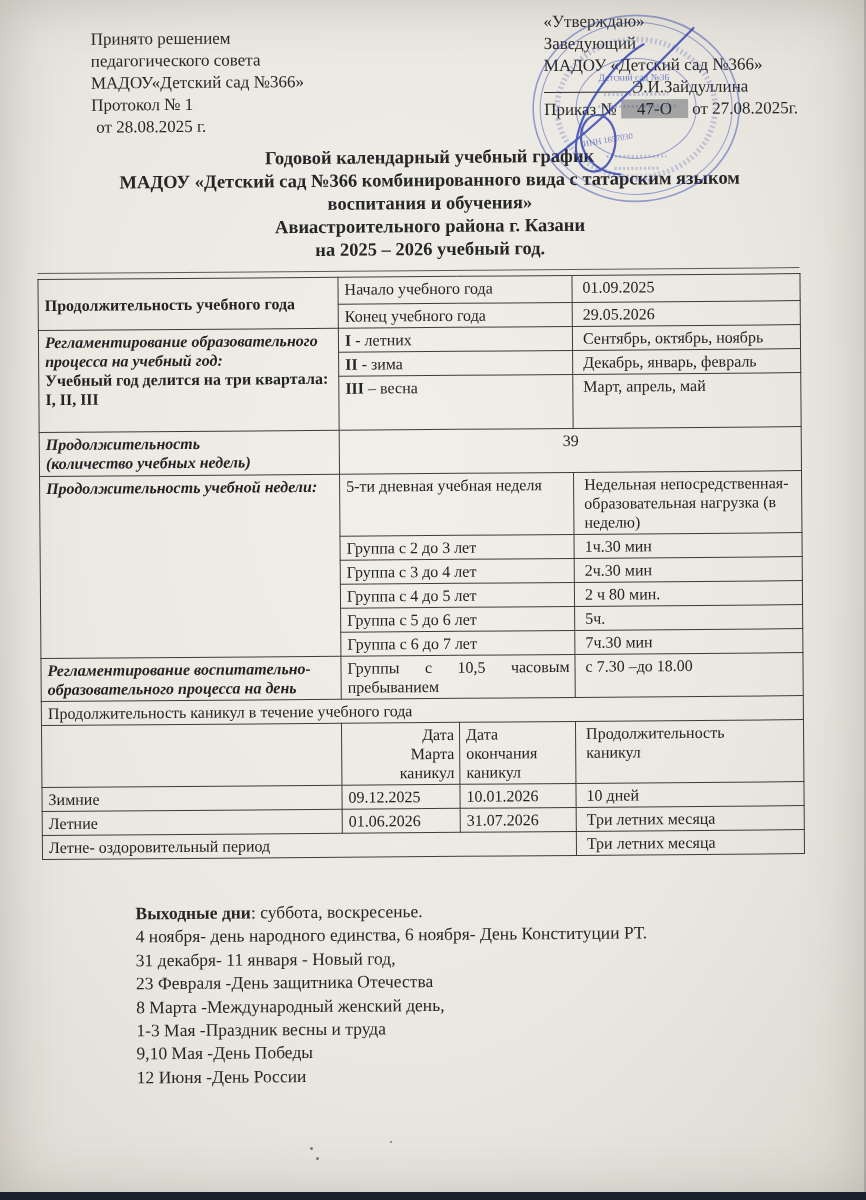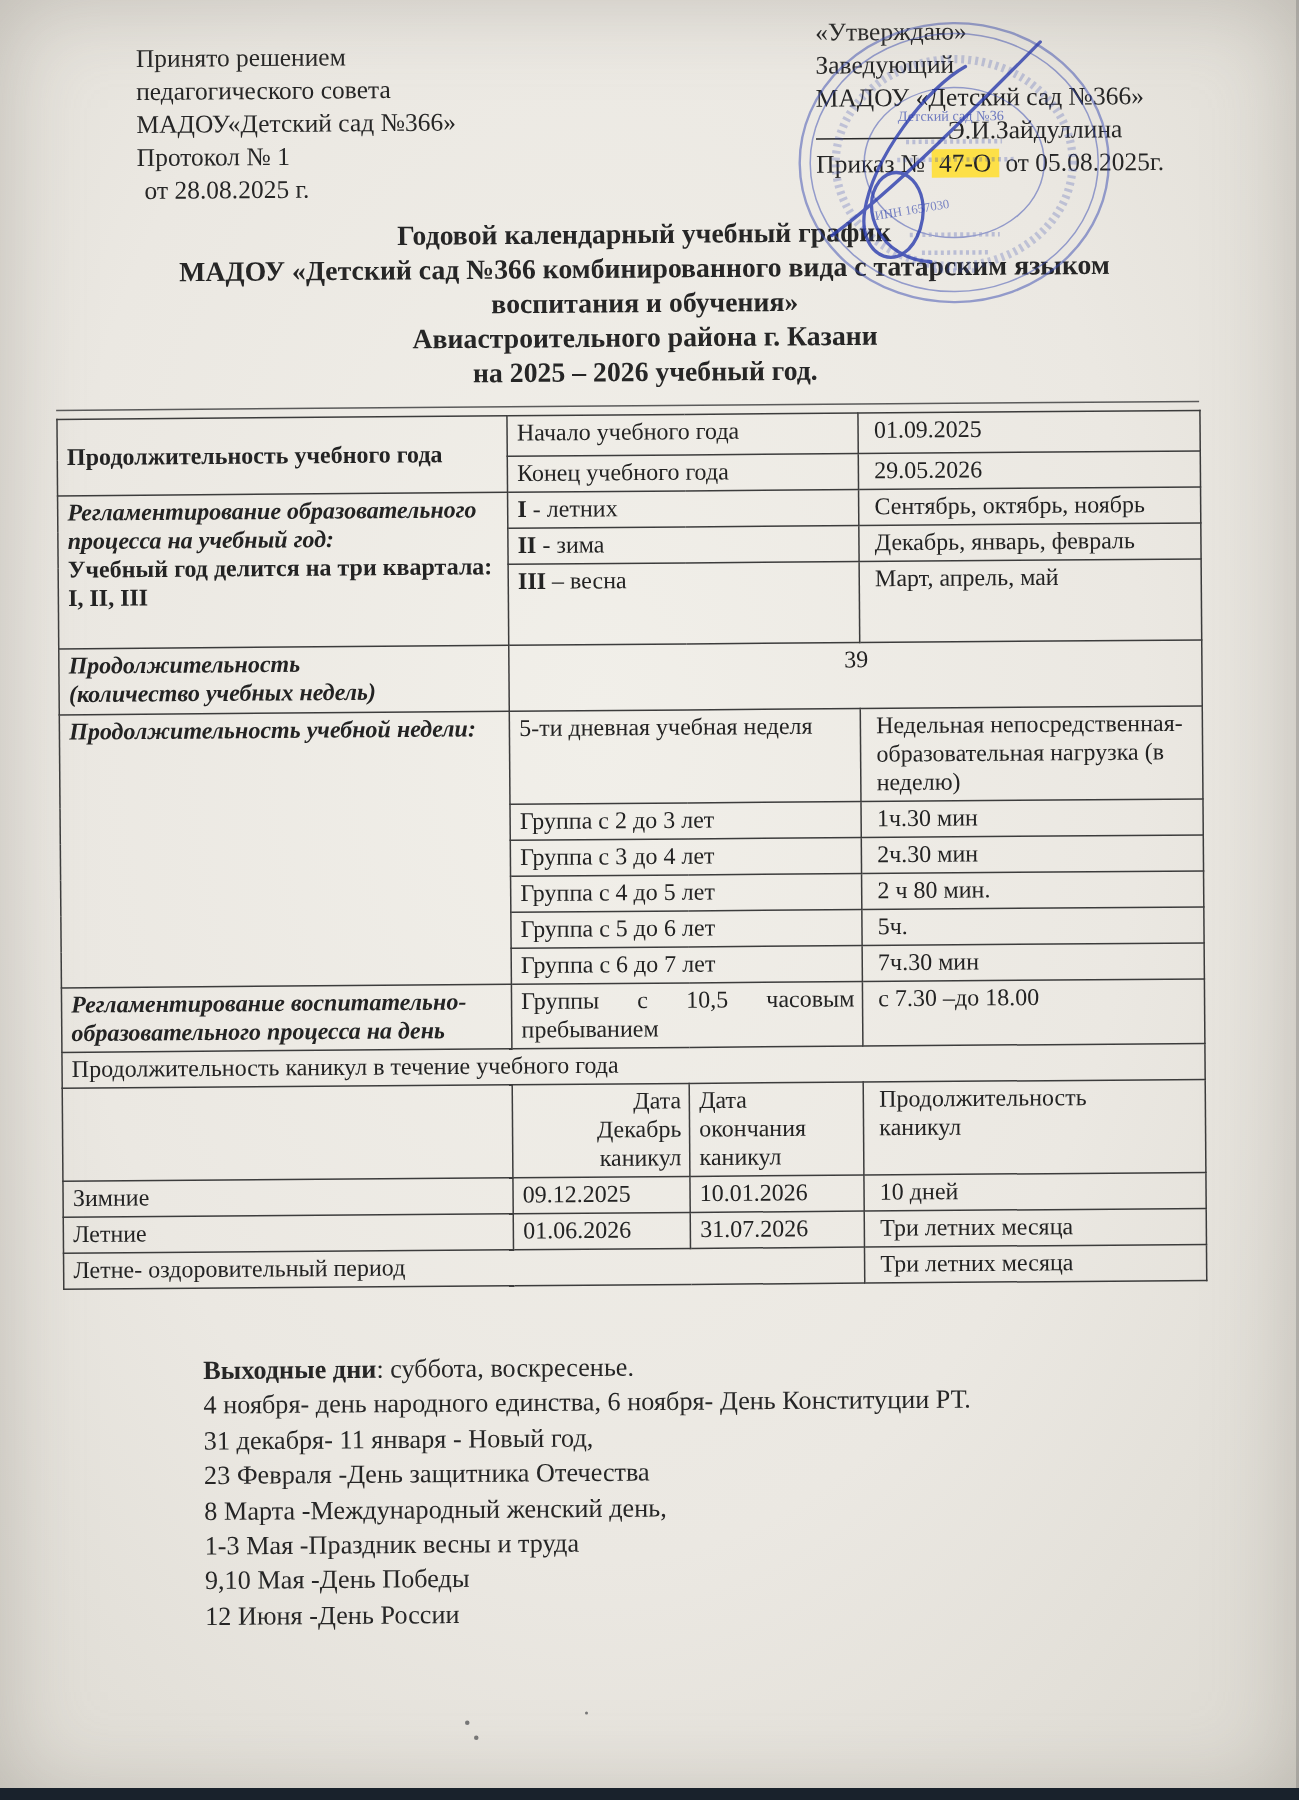--- a/index.html
+++ b/index.html
@@ -7,21 +7,21 @@
     width:866px;height:1200px;overflow:hidden;position:relative;
     font-family:"Liberation Serif","DejaVu Serif",serif;
     color:#262626;
     background:radial-gradient(ellipse at 46% 40%, #f1efe9 0%, #ebe8e2 55%, #dcd9d1 100%);
   }
   .doc{position:absolute;inset:0;transform:rotate(-0.45deg);}
   
   .hdr-left{position:absolute;left:95px;top:26px;font-size:17px;line-height:22px;}
   .hdr-right{position:absolute;left:548px;top:12px;font-size:17px;line-height:22px;z-index:2;}
   .sigline{display:inline-block;width:86px;border-bottom:1.6px solid #2a2a2a;height:14px;margin-right:2px;}
-  .hl{background:#fde047;padding:0 5px;text-align:right;}
+  .hl{background:#a3a3a3;padding:0 16px;text-align:right;}
   .indent-sm{padding-left:5px;}
   
   .stamp-svg{position:absolute;left:530px;top:8px;z-index:3;pointer-events:none;}
   
   .title{position:absolute;left:53px;top:146px;width:760px;text-align:center;
          font-weight:bold;font-size:18.5px;line-height:23px;z-index:1;}
   
   .tbl-wrap{position:absolute;left:40px;top:270px;width:762px;}
   .pre-line{border-top:1px solid #5a5a5a;height:5px;}
   table{border-collapse:collapse;table-layout:fixed;width:762px;
@@ -64,21 +64,21 @@
   <div class="hdr-right">
     <div>«Утверждаю»</div>
     <div>Заведующий</div>
     <div>МАДОУ «Детский сад №366»</div>
     <div>
       <span class="sigline"></span><span>Э.И.Зайдуллина</span>
     </div>
     <div>
       <span>Приказ №</span>
       <span class="hl">47-О</span>
-      <span>от 05.08.2025г.</span>
+      <span>от 27.08.2025г.</span>
     </div>
   </div>
 
   <svg class="stamp-svg" width="222" height="208" viewBox="0 0 222 208">
     <g fill="none" stroke="#3a4cb1" opacity="0.5">
       <ellipse cx="110" cy="102" rx="103" ry="93" stroke-width="1.6"></ellipse>
       <ellipse cx="110" cy="102" rx="96" ry="86" stroke-width="1"></ellipse>
       <ellipse cx="110" cy="102" rx="60" ry="50" stroke-width="1"></ellipse>
       <ellipse cx="110" cy="102" rx="79" ry="69" stroke-width="5.5" stroke-dasharray="2 2.6" opacity="0.5"></ellipse>
       <g stroke-width="3" stroke-dasharray="2 2.2" opacity="0.55">
@@ -182,21 +182,21 @@
           <td class="valD">с 7.30 –до 18.00</td>
         </tr>
 
         <tr style="height:21px;">
           <td colspan="4">Продолжительность каникул в течение учебного года</td>
         </tr>
         <tr>
           <td></td>
           <td class="ral">
             <div>Дата</div>
-            <div>Декабрь</div>
+            <div>Марта</div>
             <div>каникул</div>
           </td>
           <td>
             <div>Дата</div>
             <div>окончания</div>
             <div>каникул</div>
           </td>
           <td class="valD">
             <div>Продолжительность</div>
             <div>каникул</div>

